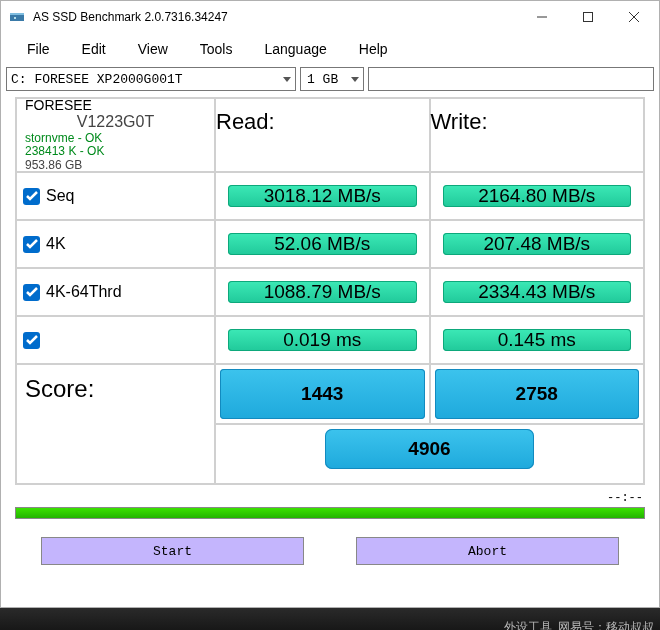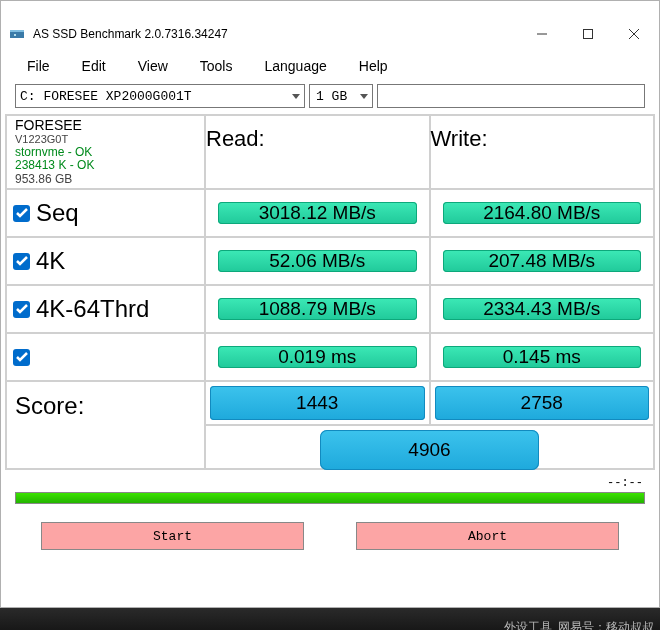--- a/index.html
+++ b/index.html
@@ -1,71 +1,71 @@
 <!DOCTYPE html>
 <html><head>
 <meta charset="utf-8">
 <style>
 * { box-sizing: border-box; margin: 0; padding: 0; }
 body { font-family: "Segoe UI", Tahoma, sans-serif; background: #e8e8e8; width: 660px; height: 630px; overflow: hidden; }
 
 .window { width: 660px; height: 608px; background: #fff; border: 1px solid #b0b0b0; display: flex; flex-direction: column; }
-.titlebar { height: 32px; display: flex; align-items: center; padding: 0 2px 0 8px; background: #fff; margin-top: 17px; }
+.titlebar { height: 32px; display: flex; align-items: center; padding: 0 2px 0 8px; background: #fff; }
 .titlebar-icon { width: 16px; height: 16px; margin-right: 8px; }
 .titlebar-text { font-size: 12px; color: #000; flex: 1; }
 .winbtn { width: 46px; height: 32px; display: flex; align-items: center; justify-content: center; color: #333; font-size: 11px; }
 .winbtn svg { width: 10px; height: 10px; }
 
 .menubar { display: flex; gap: 0; padding: 4px 10px; background: #fff; }
 .menubar span { padding: 4px 16px; font-size: 14px; color: #000; }
 
-.ctrlrow { display: flex; gap: 4px; padding: 2px 14px 6px; align-items: center; }
+.ctrlrow { display: flex; gap: 4px; padding: 2px 5px 6px; align-items: center; }
 .sel { height: 24px; border: 1px solid #777; background: #fff; font-size: 13px; font-family: "Courier New", monospace; padding: 0 18px 0 4px; position: relative; display: flex; align-items: center; }
 .sel.drive { flex-basis: 290px; }
 .sel.size { flex-basis: 64px; padding-left: 6px; }
 .sel::after { content: ""; position: absolute; right: 4px; top: 50%; margin-top: -2px; border-left: 4px solid transparent; border-right: 4px solid transparent; border-top: 5px solid #555; }
 .txt { height: 24px; border: 1px solid #777; background: #fff; flex: 1; }
 
-.content { margin: 0 4px; border: 1px solid #d0d0d0; border-collapse: collapse; }
+.content { margin: 0 14px; border: 1px solid #d0d0d0; border-collapse: collapse; }
 
 .row { display: grid; grid-template-columns: 199px 1fr 1fr; }
 .row.header .cell { height: 74px; }
 .row.header .infocell { padding: 4px 8px; display: flex; flex-direction: column; justify-content: center; gap: 0; line-height: 1.15; }
 .row.header .col-head { font-size: 22px; padding: 10px 0; text-align: left; }
 
 .row.data .cell { height: 48px; }
-.row.data .label { display: flex; align-items: center; gap: 6px; font-size: 24px; padding: 0 6px; }
+.row.data .label { display: flex; align-items: center; gap: 6px; font-size: 16px; padding: 0 6px; }
 .row.data .val { padding: 12px; }
 
 .cell { border: 1px solid #d0d0d0; }
 
 .model { font-size: 14px; color: #000; }
-.vers  { font-size: 11px; color: #444; }
+.vers  { font-size: 16px; color: #444; text-align: center; }
 .ok    { font-size: 12px; color: #008a1c; }
 .cap   { font-size: 12px; color: #444; }
 
 .chk { width: 17px; height: 17px; background: #006ccc; border-radius: 3px; display: inline-flex; align-items: center; justify-content: center; flex: none; }
 .chk svg { width: 12px; height: 10px; stroke: #fff; stroke-width: 2.5; fill: none; }
 
 .greencell { display: flex; align-items: center; justify-content: center; background: linear-gradient(#3ce9b6,#20c99a); border-radius: 4px; height: 100%; box-shadow: inset 0 0 0 1px #0da87b; font-size: 19px; color: #000; }
 .bluecell { display: flex; align-items: center; justify-content: center; background: linear-gradient(#3cc3ed,#1ea9dc); border-radius: 4px; height: 100%; box-shadow: inset 0 0 0 1px #128abf; font-size: 19px; color: #000; }
 
 .scorerow { display: grid; grid-template-columns: 199px 1fr 1fr; }
-.scorerow .cell { height: 44px; }
+.scorerow .cell { height: 60px; font-weight: bold; }
 .score-lbl { font-size: 24px; padding: 10px 8px; border: 1px solid #d0d0d0; grid-row: span 2; display: flex; align-items: flex-start; }
 .scoreblock .cell { padding: 4px; }
 .total-wrap { grid-column: 2 / span 2; display: flex; justify-content: center; padding: 4px; }
 .total-wrap .bluecell { width: 50%; height: 40px; border-radius: 7px; }
 
 .progress-sec { margin: 4px 14px; }
 .prog-row { display: flex; justify-content: flex-end; font-family: "Courier New", monospace; font-size: 12px; padding: 2px 2px; }
 .prog-bar { height: 12px; border: 1px solid #888; background: linear-gradient(#3be200,#23b400); margin-bottom: 6px; }
 
 .btnrow { display: flex; justify-content: space-around; padding: 8px 14px 10px; }
-.btn { width: 263px; height: 28px; border: 1px solid #888; background: #fca5a5; font-family: "Courier New", monospace; font-size: 13px; display: flex; align-items: center; justify-content: center; }
+.btn { width: 263px; height: 28px; border: 1px solid #888; background: #c4b5fd; font-family: "Courier New", monospace; font-size: 13px; display: flex; align-items: center; justify-content: center; }
 
 .footer { height: 38px; background: linear-gradient(#2a2a2a,#0a0a0a); display: flex; align-items: center; justify-content: flex-end; padding-right: 6px; gap: 6px; }
 .footer span { color: #b8b8b8; font-size: 12px; }
 </style>
 </head>
 <body>
 
 <div class="window">
 
   <div class="titlebar">

